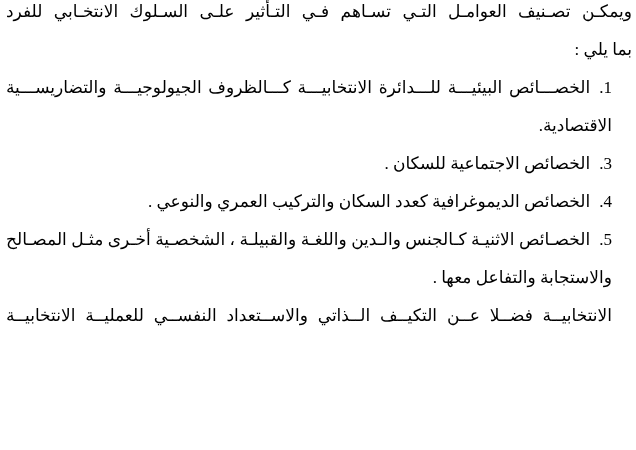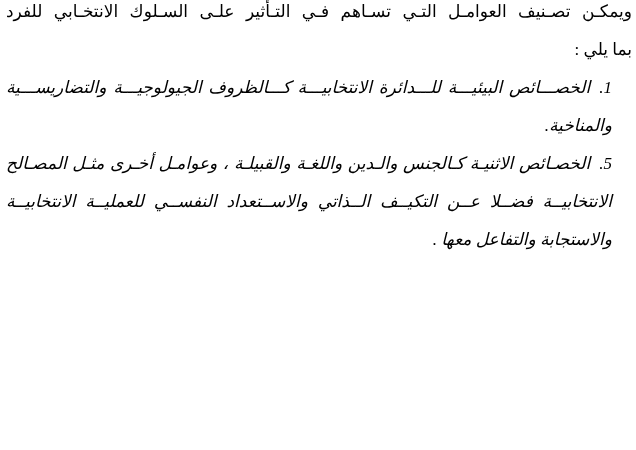--- a/index.html
+++ b/index.html
@@ -32,44 +32,49 @@
     padding: 0;
     text-align: right;
     white-space: normal;
   }
   .justify {
     text-align: justify;
     text-align-last: justify;
   }
   .list-item {
     padding-right: 20px; 
-    font-style: italic;
   }
   .num {
     margin-inline-end: 9px;
     white-space: nowrap;
   }
 </style>
 </head>
 <body>
 
 <div class="page">
   <div class="content">
 
     <p class="line justify">ويمكـن تصـنيف العوامـل التـي تسـاهم فـي التـأثير علـى السـلوك الانتخـابي للفرد</p>
     <p class="line">بما يلي :</p>
 
     <div class="list-item">
       <p class="line justify"><span class="num">1.</span><span>الخصـــائص البيئيـــة للـــدائرة الانتخابيـــة كـــالظروف الجيولوجيـــة والتضاريســـية</span></p>
-      <p class="line">والمناخية.</p>
+      <p class="line">الاقتصادية.</p>
     </div>
 
 
-
+    <div class="list-item">
+      <p class="line"><span class="num">3.</span><span>الخصائص الاجتماعية للسكان .</span></p>
+    </div>
 
     <div class="list-item">
-      <p class="line justify"><span class="num">5.</span><span>الخصـائص الاثنيـة كـالجنس والـدين واللغـة والقبيلـة ، وعوامـل أخـرى مثـل المصـالح</span></p>
+      <p class="line"><span class="num">4.</span><span>الخصائص الديموغرافية كعدد السكان والتركيب العمري والنوعي .</span></p>
+    </div>
+
+    <div class="list-item">
+      <p class="line justify"><span class="num">5.</span><span>الخصـائص الاثنيـة كـالجنس والـدين واللغـة والقبيلـة ، الشخصـية أخـرى مثـل المصـالح</span></p>
+      <p class="line">والاستجابة والتفاعل معها .</p>
       <p class="line justify">الانتخابيــة فضــلا عــن التكيــف الــذاتي والاســتعداد النفســي للعمليــة الانتخابيــة</p>
-      <p class="line">والاستجابة والتفاعل معها .</p>
     </div>
 
   </div>
 </div>
 
 </body></html>

